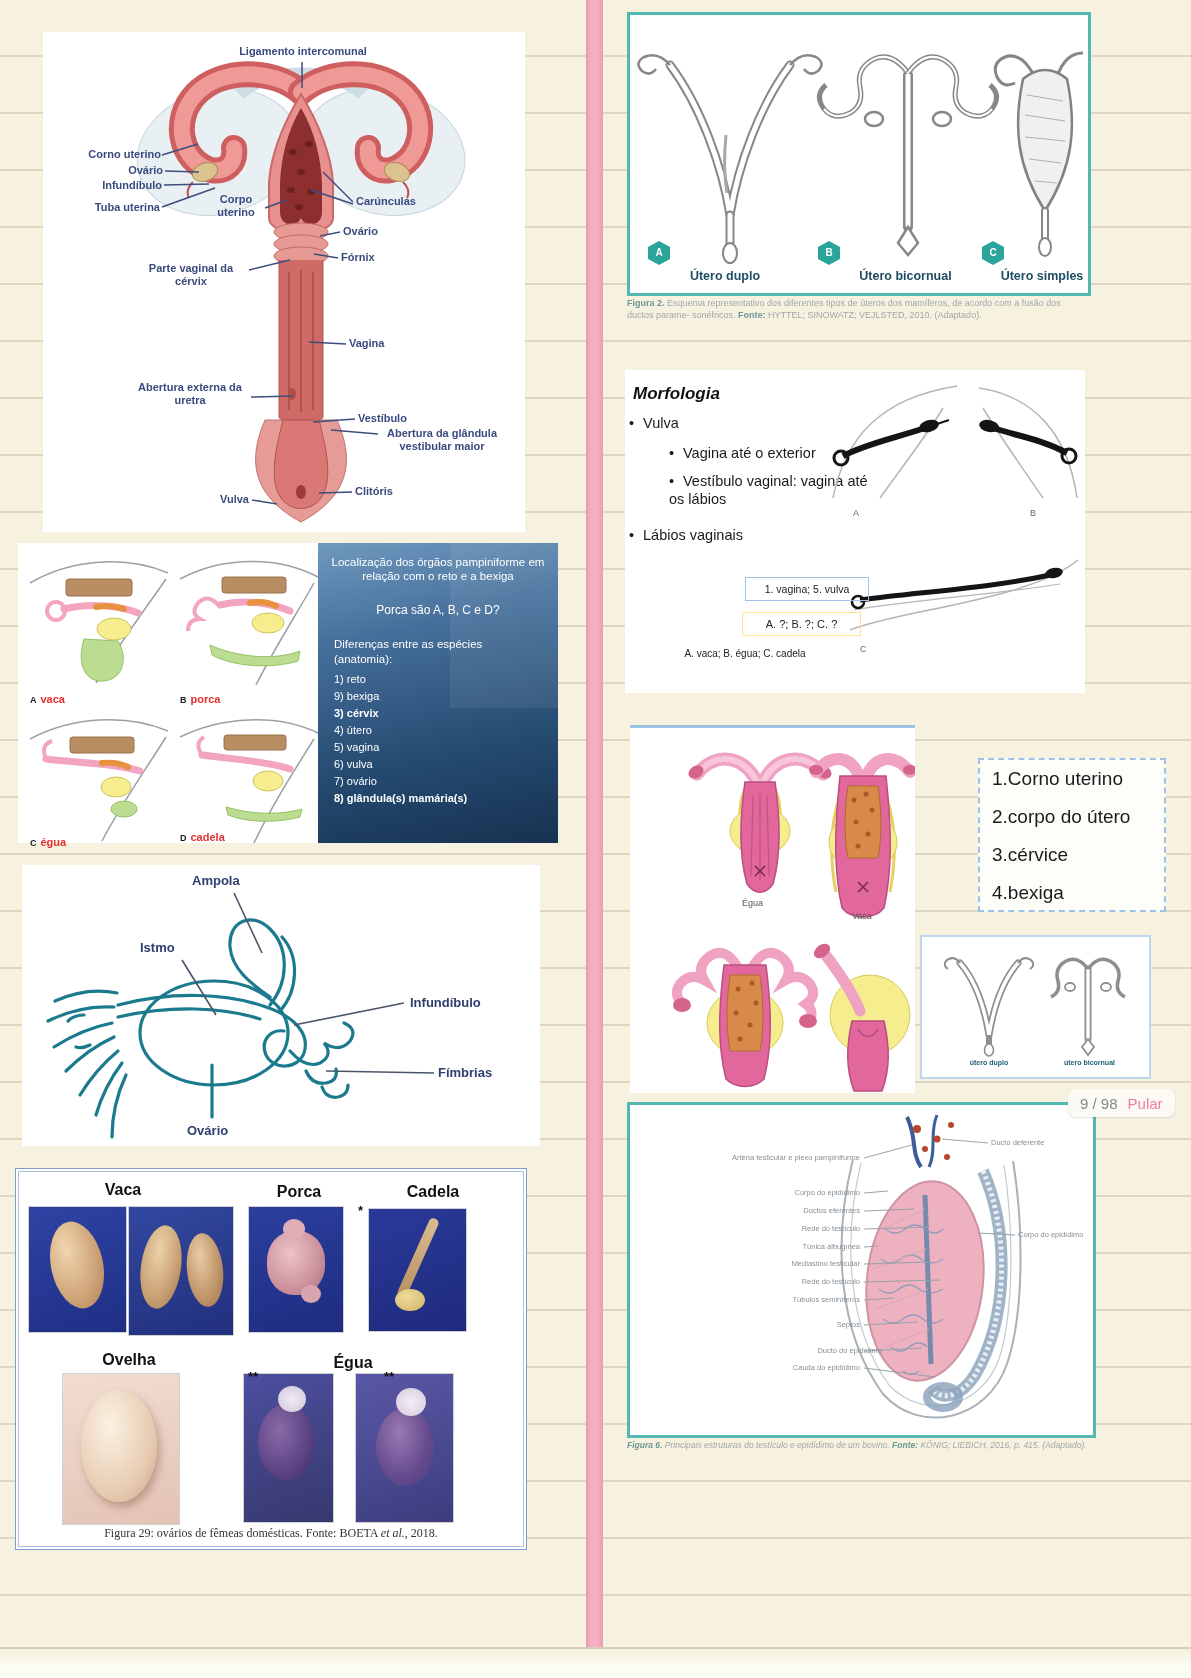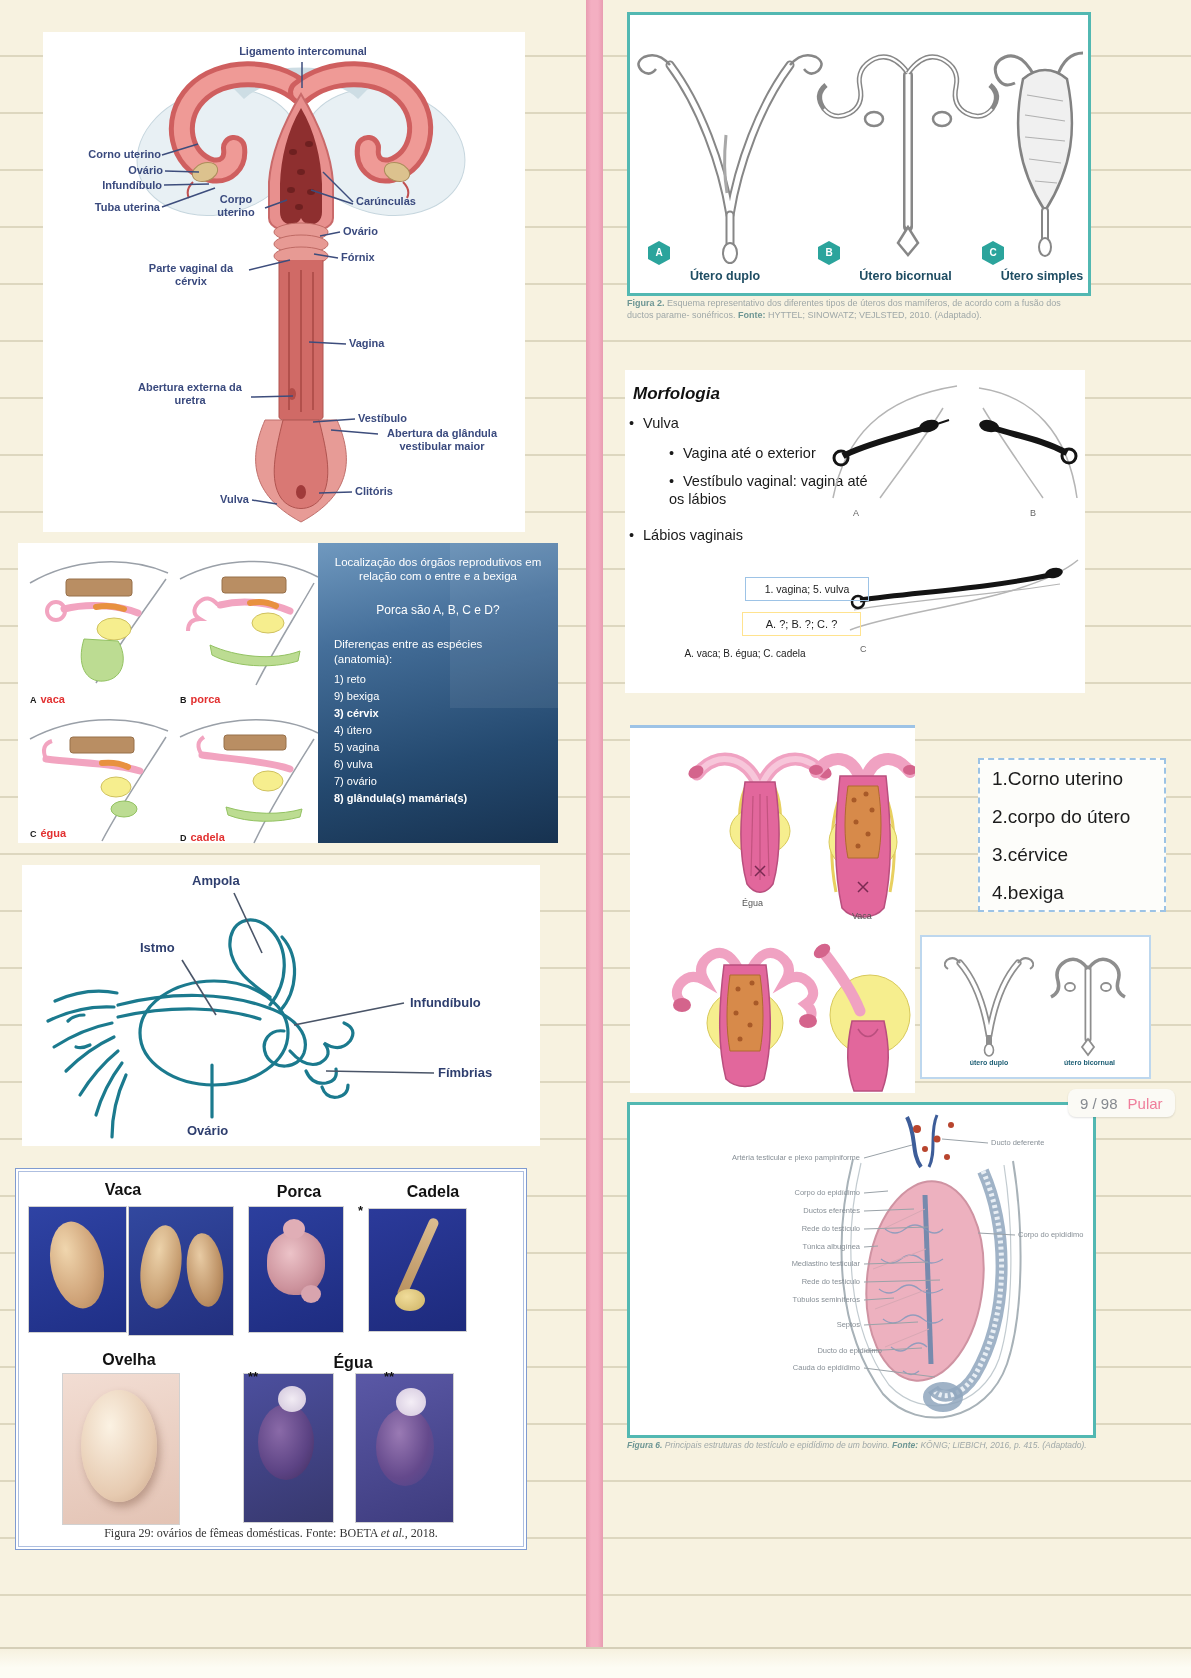--- a/index.html
+++ b/index.html
@@ -205,26 +205,26 @@
       <path class="oline" d="M4,26 C45,6 100,2 142,22"></path>
         <path class="oline" d="M138,28 C118,60 96,94 78,132"></path>
       <rect class="rectum" x="48" y="24" width="62" height="15" rx="3"></rect>
       <path class="tractp" d="M26,44 C54,48 92,50 114,58"></path>
       <path class="tractc" d="M26,44 q-8,-12 2,-18"></path>
       <ellipse class="bladder" cx="92" cy="70" rx="15" ry="10"></ellipse>
       <path class="gland" d="M50,96 C76,104 106,104 126,98 L124,106 C102,112 72,112 52,104 Z"></path>
     </svg>
     <span class="qlbl" style="left:12px;top:150px"><span class="qlet">A</span><span>vaca</span></span>
     <span class="qlbl" style="left:162px;top:150px"><span class="qlet">B</span><span>porca</span></span>
-    <span class="qlbl" style="left:12px;top:284px"><span class="qlet">C</span><span>égua</span></span>
+    <span class="qlbl" style="left:12px;top:293px"><span class="qlet">C</span><span>égua</span></span>
     <span class="qlbl" style="left:162px;top:288px"><span class="qlet">D</span><span>cadela</span></span>
   </section>
 
   <section class="panel" id="p-blue">
-    <div class="bst">Localização dos órgãos reprodutivos em relação com o entre e a bexiga</div>
+    <div class="bst">Localização dos órgãos pampiniforme em relação com o reto e a bexiga</div>
     <div class="bsq">Porca são A, B, C e D?</div>
     <div class="bss">Diferenças entre as espécies (anatomia):</div>
     <div class="bsl">
       <span class="bsi">1) reto</span>
       <span class="bsi">9) bexiga</span>
       <span class="bsi b">3) cérvix</span>
       <span class="bsi">4) útero</span>
       <span class="bsi">5) vagina</span>
       <span class="bsi">6) vulva</span>
       <span class="bsi">7) ovário</span>

